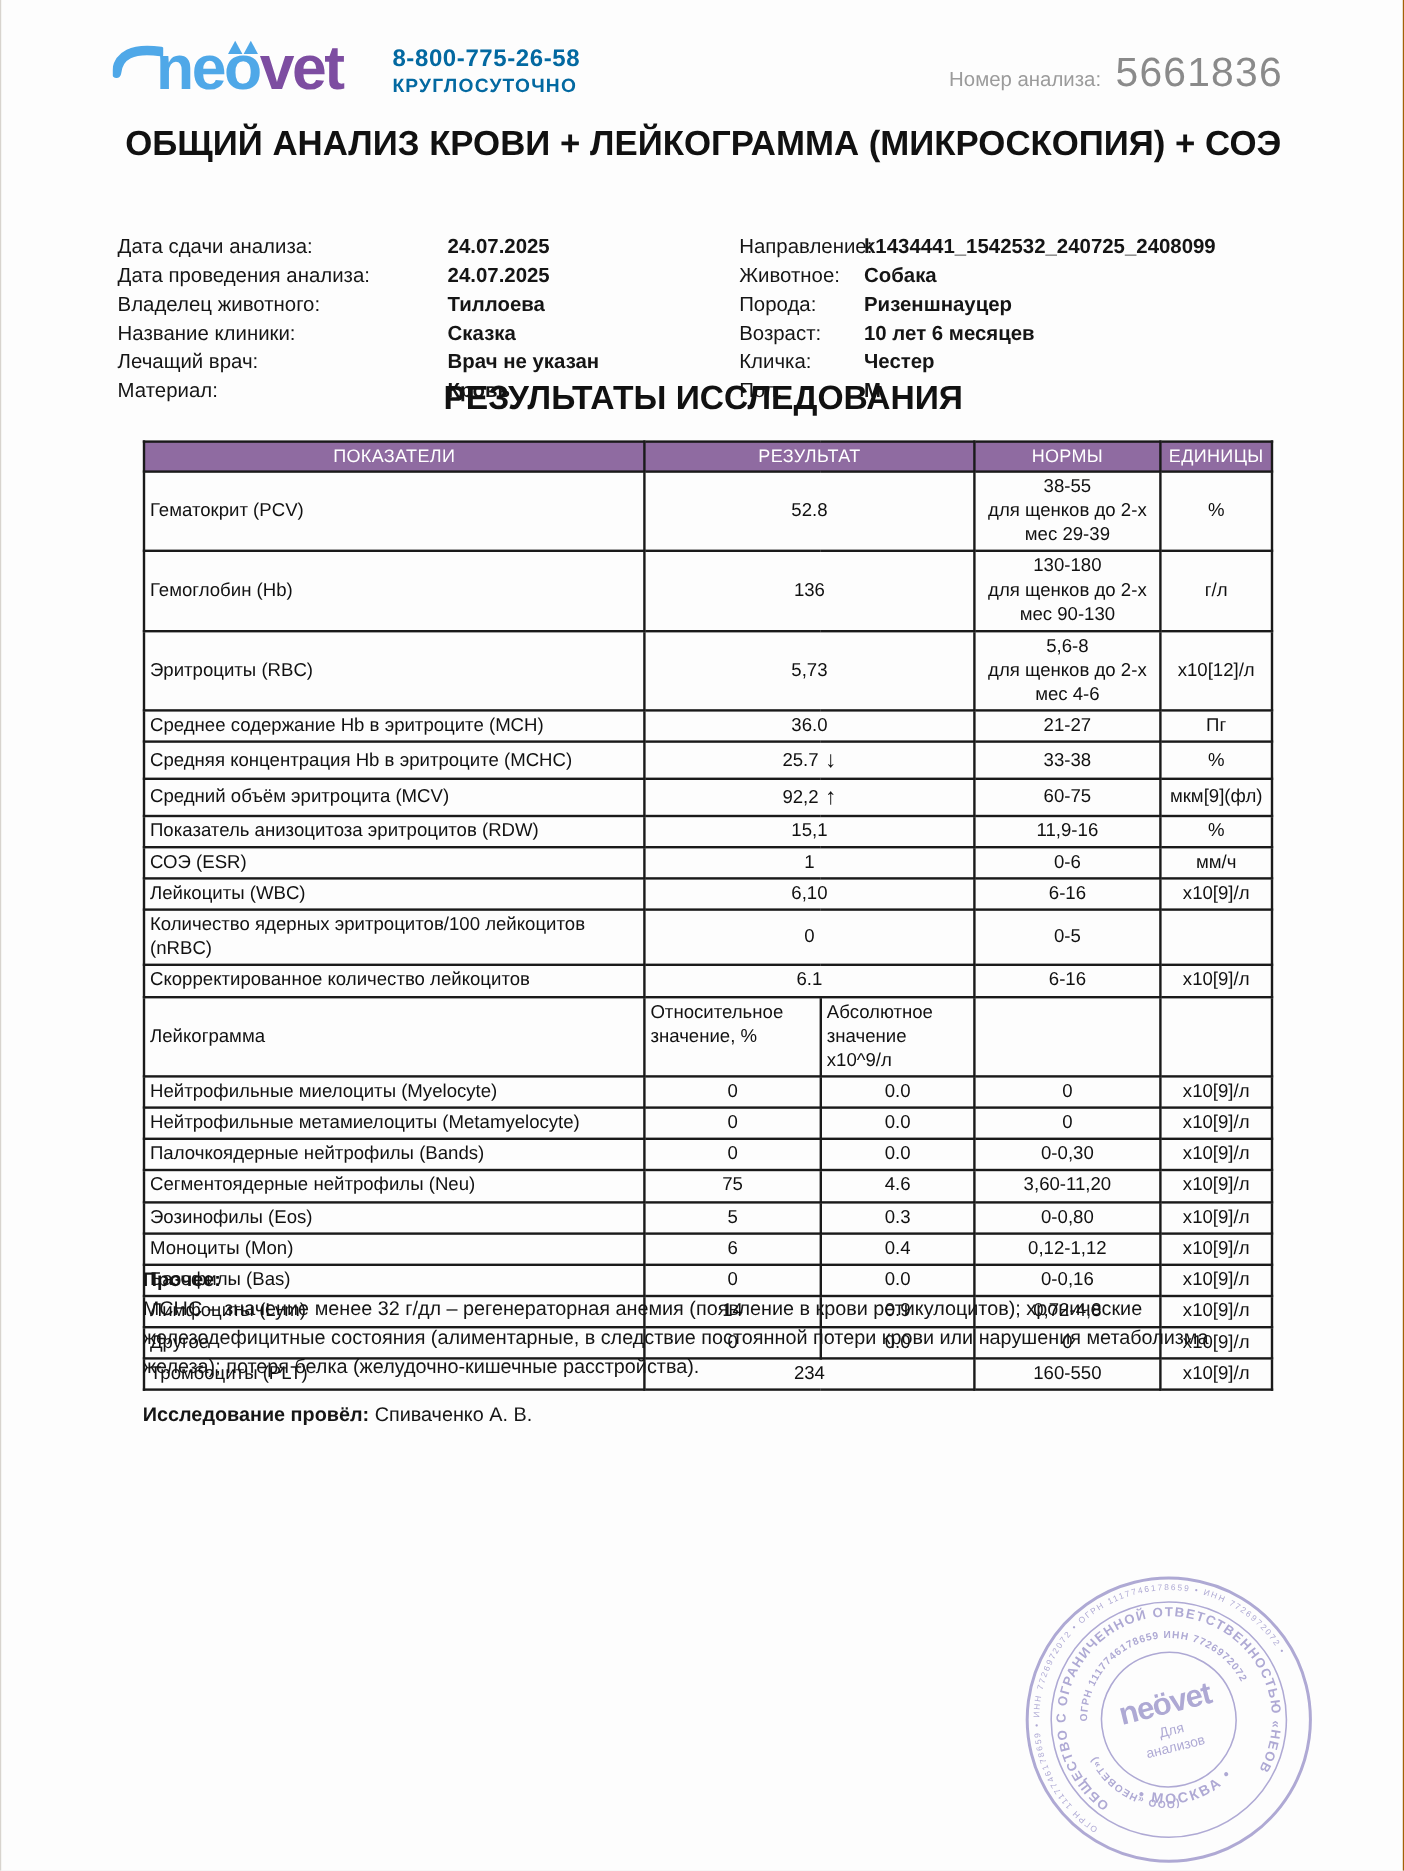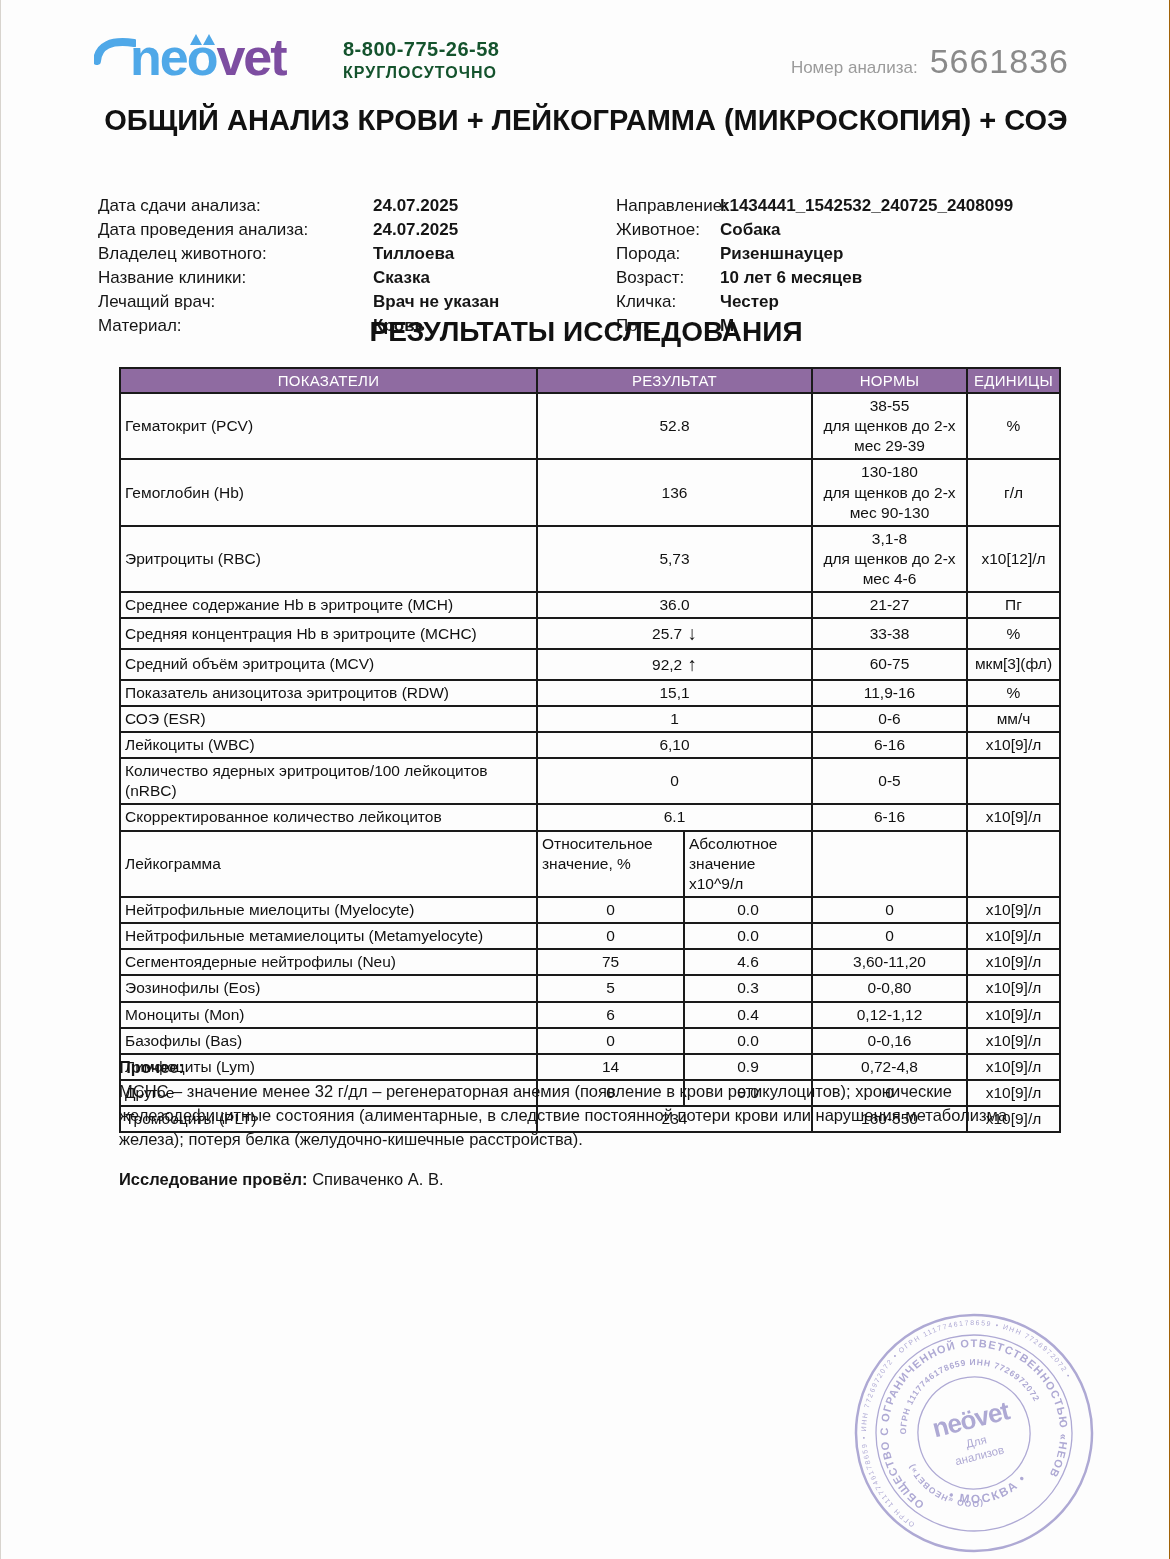--- a/index.html
+++ b/index.html
@@ -16,21 +16,21 @@
   .logo-ne { color:#4fa8e8; }
   .logo-o { color:#4fa8e8; position:relative; }
   .logo-o::before, .logo-o::after {
     content:""; position:absolute; top:6px; width:0; height:0;
     border-left:6px solid transparent; border-right:6px solid transparent;
     border-bottom:11px solid #4fa8e8;
   }
   .logo-o::before { left:3px; }
   .logo-o::after { right:1px; }
   .logo-vet { color:#7d4da1; }
-  .phone-block { position:absolute; left:342px; top:38px; color:#14532d; }
+  .phone-block { position:absolute; left:326px; top:38px; color:#0369a1; }
   .phone-number { font-size:20px; font-weight:bold; letter-spacing:0.5px; }
   .phone-caption { font-size:16px; font-weight:bold; letter-spacing:1px; margin-top:3px; }
   .analysis-num { position:absolute; right:100px; top:42px; display:flex; align-items:baseline; gap:12px; }
   .analysis-num-label { font-size:17px; color:#9b9b9b;margin-left:48px; }
   .analysis-num-value { font-size:34px; color:#8a8a8a; letter-spacing:1px; }
   
   .doc-title {
     position:absolute; left:0; top:104px; width:1170px; text-align:center;
     font-size:29px; font-weight:600; color:#111; letter-spacing:0px;
   }
@@ -195,42 +195,42 @@
           <td class="c-name">Гемоглобин (Hb)</td>
           <td class="c-val" colspan="2">136</td>
           <td class="c-norm">130-180
 для щенков до 2-х
 мес 90-130</td>
           <td class="c-unit">г/л</td>
         </tr>
         <tr>
           <td class="c-name">Эритроциты (RBC)</td>
           <td class="c-val" colspan="2">5,73</td>
-          <td class="c-norm">3,1-8
+          <td class="c-norm">5,6-8
 для щенков до 2-х
 мес 4-6</td>
           <td class="c-unit">х10[12]/л</td>
         </tr>
         <tr>
           <td class="c-name">Среднее содержание Hb в эритроците (MCH)</td>
           <td class="c-val" colspan="2">36.0</td>
           <td class="c-norm">21-27</td>
           <td class="c-unit">Пг</td>
         </tr>
         <tr>
           <td class="c-name">Средняя концентрация Hb в эритроците (MCHC)</td>
           <td class="c-val" colspan="2">25.7<span class="arrow"> ↓</span></td>
           <td class="c-norm">33-38</td>
           <td class="c-unit">%</td>
         </tr>
         <tr>
           <td class="c-name">Средний объём эритроцита (MCV)</td>
           <td class="c-val" colspan="2">92,2<span class="arrow"> ↑</span></td>
           <td class="c-norm">60-75</td>
-          <td class="c-unit">мкм[3](фл)</td>
+          <td class="c-unit">мкм[9](фл)</td>
         </tr>
         <tr>
           <td class="c-name">Показатель анизоцитоза эритроцитов (RDW)</td>
           <td class="c-val" colspan="2">15,1</td>
           <td class="c-norm">11,9-16</td>
           <td class="c-unit">%</td>
         </tr>
         <tr>
           <td class="c-name">СОЭ (ESR)</td>
           <td class="c-val" colspan="2">1</td>
@@ -270,20 +270,27 @@
           <td class="c-val">0</td>
           <td class="c-val">0.0</td>
           <td class="c-norm">0</td>
           <td class="c-unit">х10[9]/л</td>
         </tr>
         <tr>
           <td class="c-name">Нейтрофильные метамиелоциты (Metamyelocyte)</td>
           <td class="c-val">0</td>
           <td class="c-val">0.0</td>
           <td class="c-norm">0</td>
+          <td class="c-unit">х10[9]/л</td>
+        </tr>
+        <tr>
+          <td class="c-name">Палочкоядерные нейтрофилы (Bands)</td>
+          <td class="c-val">0</td>
+          <td class="c-val">0.0</td>
+          <td class="c-norm">0-0,30</td>
           <td class="c-unit">х10[9]/л</td>
         </tr>
         <tr>
           <td class="c-name">Сегментоядерные нейтрофилы (Neu)</td>
           <td class="c-val">75</td>
           <td class="c-val">4.6</td>
           <td class="c-norm">3,60-11,20</td>
           <td class="c-unit">х10[9]/л</td>
         </tr>
         <tr>

